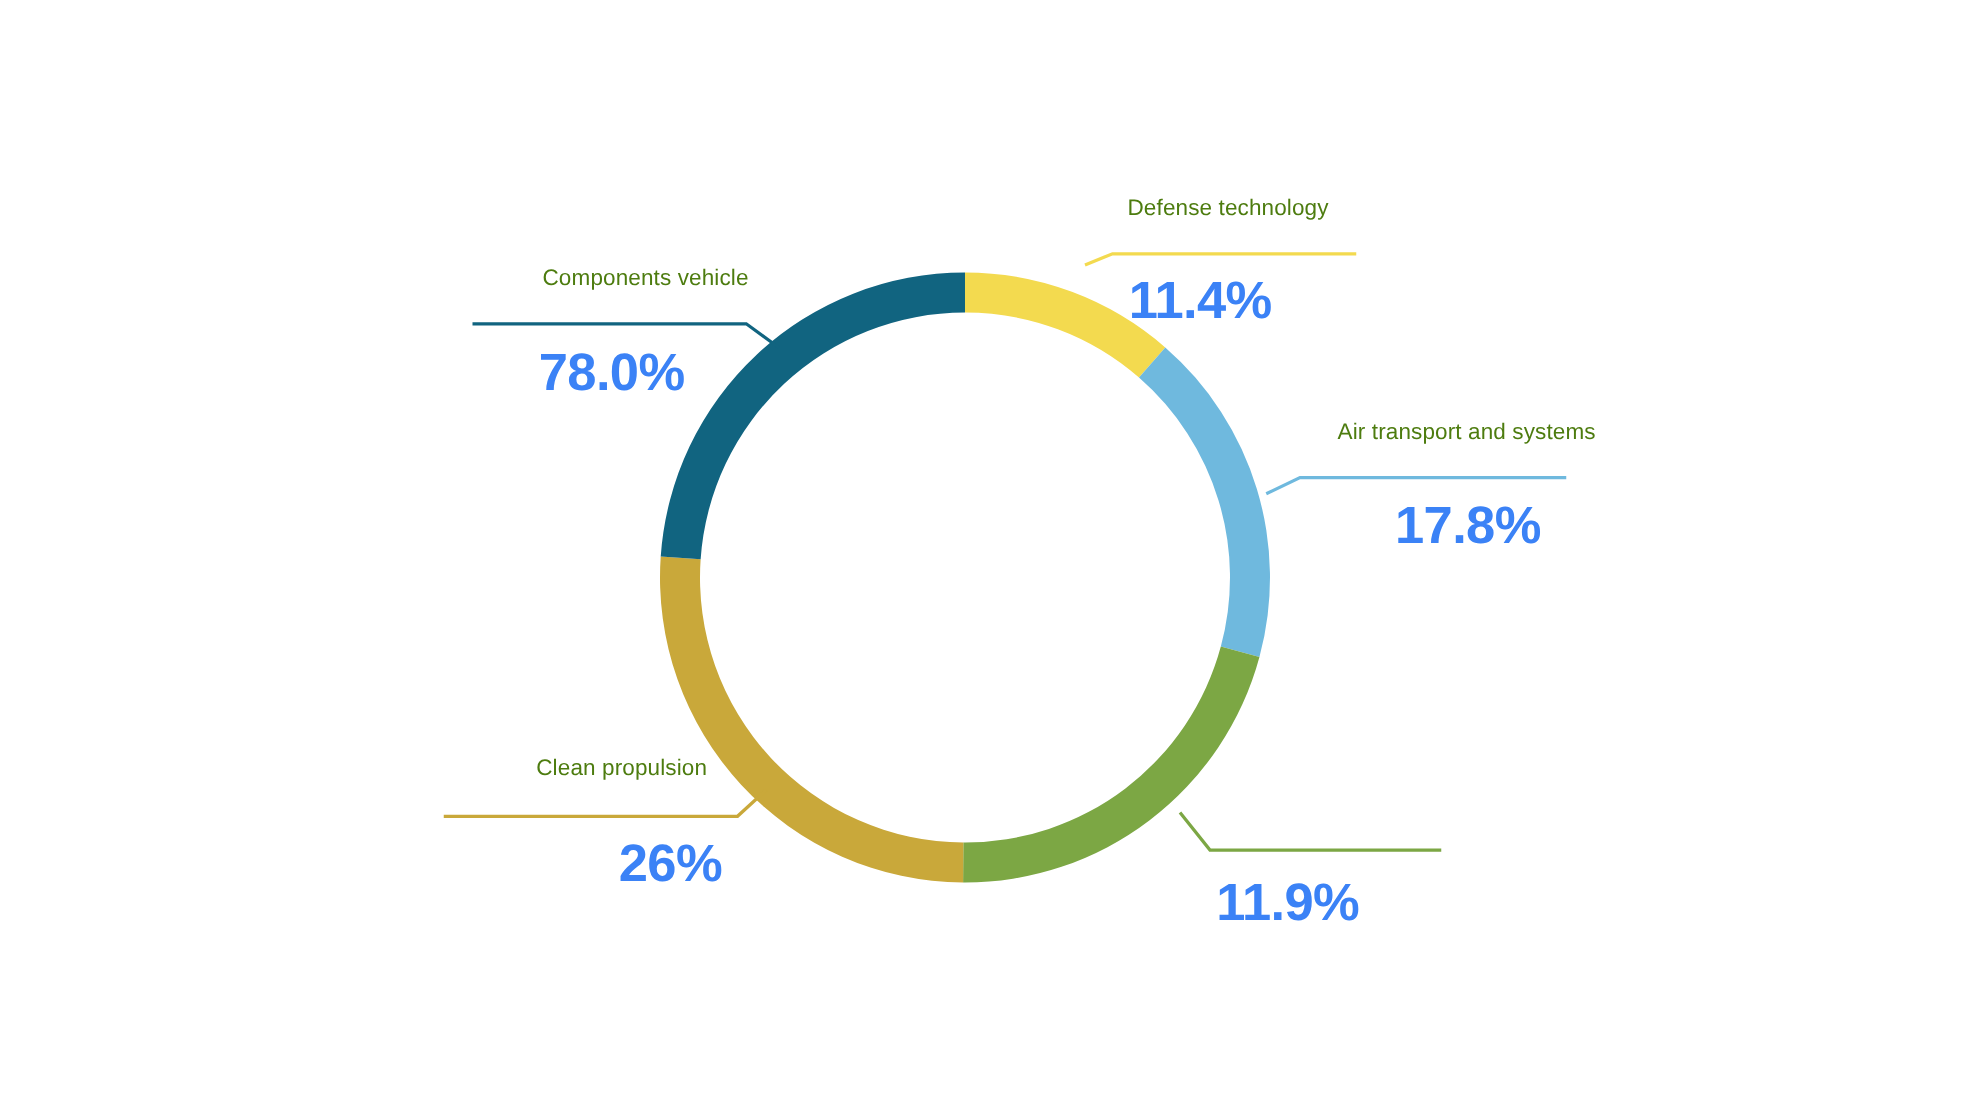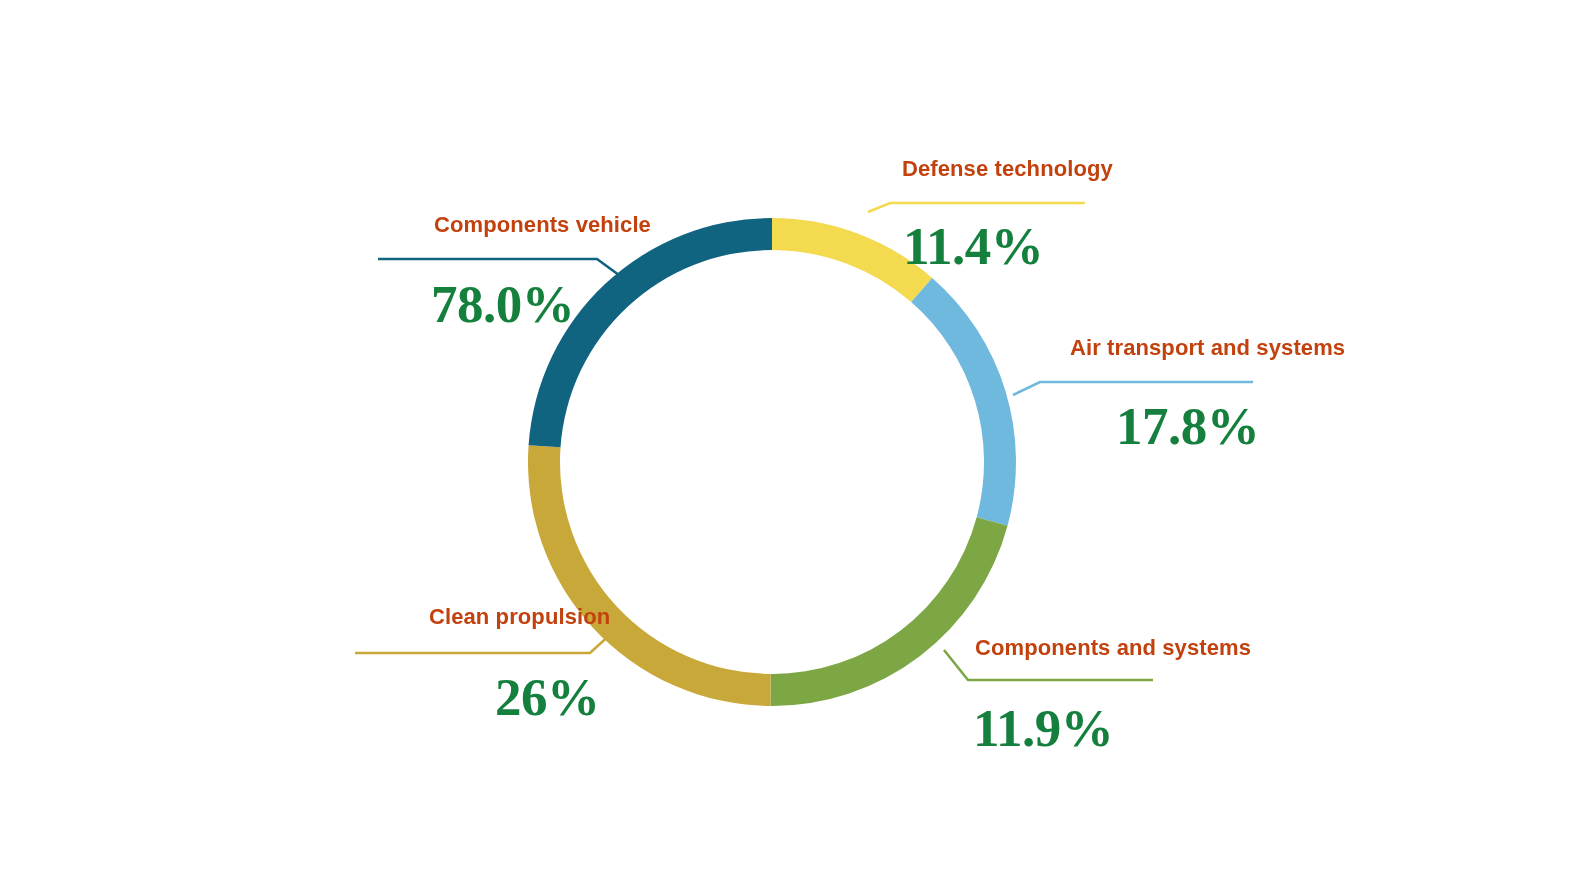--- a/index.html
+++ b/index.html
@@ -22,32 +22,32 @@
   #chart-svg {
     position: absolute;
     left: 0;
     top: 0;
     width: 1584px;
     height: 895px;
   }
   .cat-label {
     position: absolute;
     font-family: "Liberation Sans", sans-serif;
-    font-size: 22px;
-    font-weight: 700;
-    color: #c2410c;
+    font-size: 18px;
+    font-weight: 400;
+    color: #4d7c0f;
     white-space: nowrap;
     letter-spacing: 0.1px;
   }
   .val-label {
     position: absolute;
-    font-family: Liberation Serif, serif;
-    font-size: 53px;
+    font-family: Liberation Sans, sans-serif;
+    font-size: 42px;
     font-weight: 700;
-    color: #15803d;
+    color: #3b82f6;
     white-space: nowrap;
     letter-spacing: -0.5px;
   }
   
   .lbl-defense-cat   { left: 902px;  top: 156px; }
   .lbl-defense-val   { left: 903px;  top: 216px; }
   
   .lbl-air-cat       { left: 1070px; top: 335px; }
   .lbl-air-val       { left: 1116px; top: 396px; text-align: right; }
   
@@ -81,21 +81,20 @@
         <polyline points="623,278 597,259 378,259" fill="none" stroke="#116480" stroke-width="2.6" stroke-linejoin="miter" stroke-linecap="butt"></polyline>
       </g>
   </svg>
 
   <div class="cat-label lbl-defense-cat">Defense technology</div>
   <div class="val-label lbl-defense-val">11.4%</div>
 
   <div class="cat-label lbl-air-cat">Air transport and systems</div>
   <div class="val-label lbl-air-val">17.8%</div>
 
-  <div class="cat-label lbl-components-cat">Components and systems</div>
   <div class="val-label lbl-components-val">11.9%</div>
 
   <div class="cat-label lbl-clean-cat">Clean propulsion</div>
   <div class="val-label lbl-clean-val">26%</div>
 
   <div class="cat-label lbl-efficient-cat">Components vehicle</div>
   <div class="val-label lbl-efficient-val">78.0%</div>
 
 </div>
 

